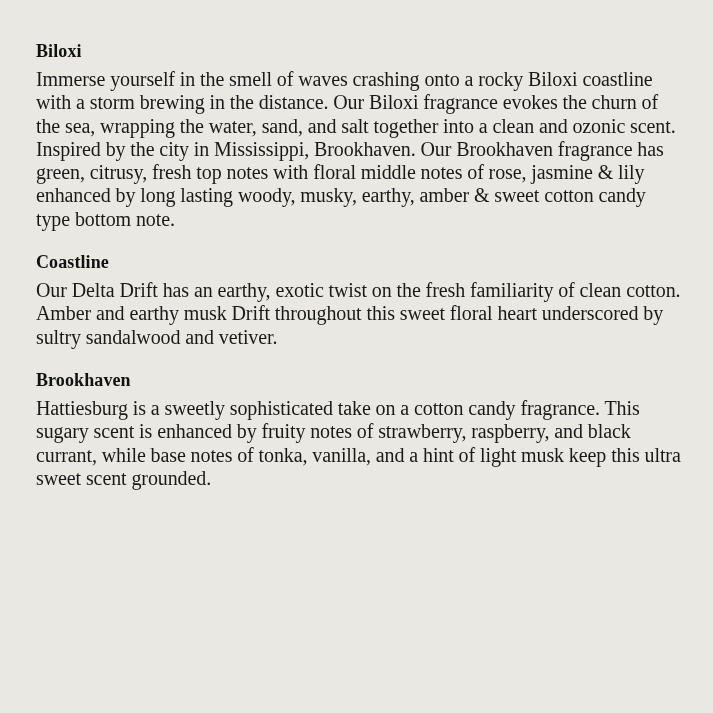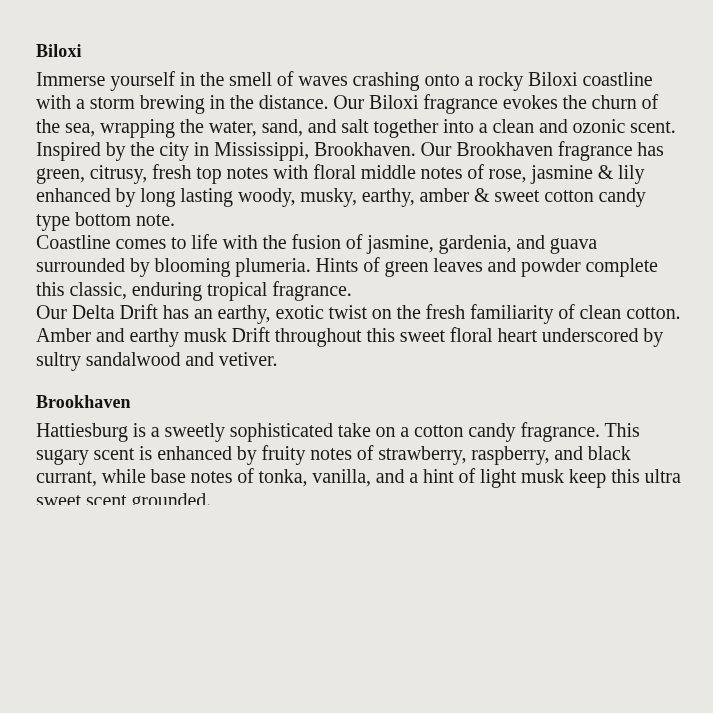--- a/index.html
+++ b/index.html
@@ -45,21 +45,21 @@
   <section class="frag">
     <h2>Biloxi</h2>
     <p>Immerse yourself in the smell of waves crashing onto a rocky Biloxi coastline with a storm brewing in the distance. Our Biloxi fragrance evokes the churn of the sea, wrapping the water, sand, and salt together into a clean and ozonic scent.</p>
   </section>
 
   <section class="frag">
     <p>Inspired by the city in Mississippi, Brookhaven. Our Brookhaven fragrance has green, citrusy, fresh top notes with floral middle notes of rose, jasmine &amp; lily enhanced by long lasting woody, musky, earthy, amber &amp; sweet cotton candy type bottom note.</p>
   </section>
 
   <section class="frag">
-    <p>Coastline comes to life with the fusion of jasmine, gardenia, and guava surrounded by blooming plumeria. Hints of green leaves and powder complete this classic, enduring tropical fragrance.</p>
+    <h2>Coastline</h2>
   </section>
 
   <section class="frag">
     <p>Our Delta Drift has an earthy, exotic twist on the fresh familiarity of clean cotton.</p>
   </section>
 
   <section class="frag">
     <p>Amber and earthy musk Drift throughout this sweet floral heart underscored by sultry sandalwood and vetiver.</p>
   </section>
 

